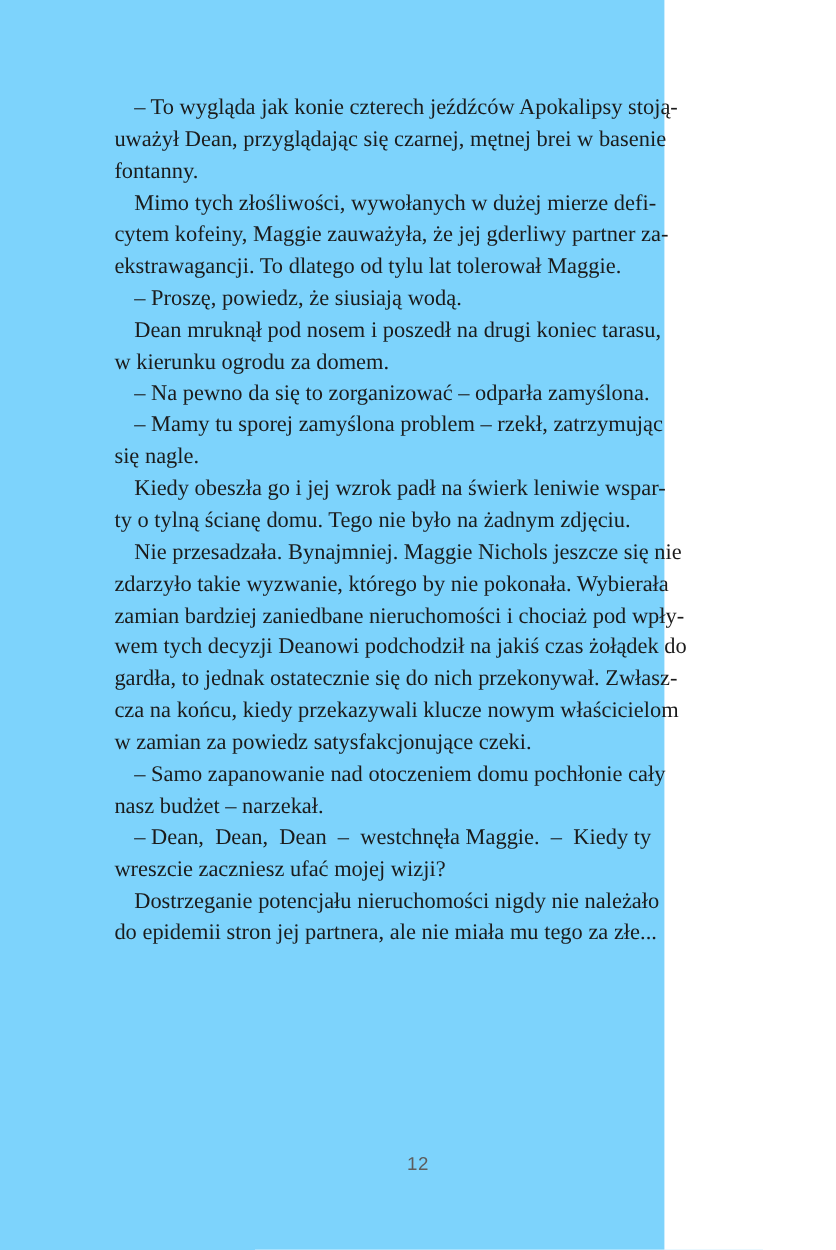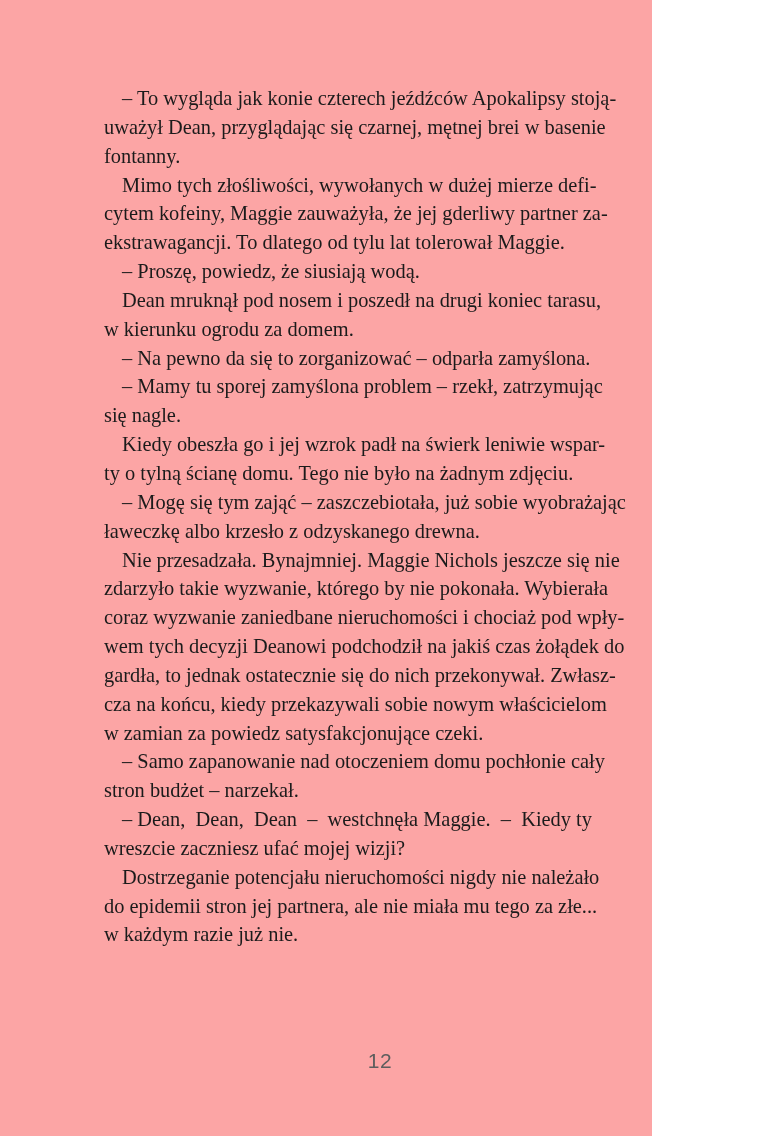--- a/index.html
+++ b/index.html
@@ -13,23 +13,23 @@
     position: relative;
     font-family: "Liberation Serif", "DejaVu Serif", serif;
     color: #1b1b1b;
     overflow: hidden;
   }
 
   #page {
     position: absolute;
     left: 0;
     top: 0;
-    width: 652px;
+    width: 604px;
     height: 1136px;
-    background: #fca5a5;
+    background: #7dd3fc;
   }
 
   #text-block {
     position: absolute;
     left: 104px;
     top: 84px;
     width: 551px;
   }
 
   .para {
@@ -62,21 +62,21 @@
     padding-left: 18px;
   }
 
   #page-number {
     position: absolute;
     left: 0;
     top: 1049px;
     width: 760px;
     text-align: center;
     font-family: "Liberation Sans", "DejaVu Sans", sans-serif;
-    font-size: 21px;
+    font-size: 17px;
     color: #5d5d5d;
     letter-spacing: 0.5px;
   }
 </style>
 </head>
 <body>
 
 <div id="page">
 
   <div id="text-block">
@@ -123,70 +123,63 @@
       <span class="line">się nagle.</span>
     </div>
 
     <div class="para">
       <span class="line j">
           <span class="indent">Kiedy obeszła go i jej wzrok padł na świerk leniwie wspar-</span>
         </span>
       <span class="line">ty o tylną ścianę domu. Tego nie było na żadnym zdjęciu.</span>
     </div>
 
-    <div class="para">
-      <span class="line j">
-          <span class="indent">– Mogę się tym zająć – zaszczebiotała, już sobie wyobrażając</span>
-        </span>
-      <span class="line">ławeczkę albo krzesło z odzyskanego drewna.</span>
-    </div>
 
     <div class="para">
       <span class="line j">
           <span class="indent">Nie przesadzała. Bynajmniej. Maggie Nichols jeszcze się nie</span>
         </span>
       <span class="line j">
           <span>zdarzyło takie wyzwanie, którego by nie pokonała. Wybierała</span>
         </span>
       <span class="line j">
-          <span>coraz wyzwanie zaniedbane nieruchomości i chociaż pod wpły-</span>
+          <span>zamian bardziej zaniedbane nieruchomości i chociaż pod wpły-</span>
         </span>
       <span class="line j">
           <span>wem tych decyzji Deanowi podchodził na jakiś czas żołądek do</span>
         </span>
       <span class="line j">
           <span>gardła, to jednak ostatecznie się do nich przekonywał. Zwłasz-</span>
         </span>
       <span class="line j">
-          <span>cza na końcu, kiedy przekazywali sobie nowym właścicielom</span>
+          <span>cza na końcu, kiedy przekazywali klucze nowym właścicielom</span>
         </span>
       <span class="line">w zamian za powiedz satysfakcjonujące czeki.</span>
     </div>
 
     <div class="para">
       <span class="line j">
           <span class="indent">– Samo zapanowanie nad otoczeniem domu pochłonie cały</span>
         </span>
-      <span class="line">stron budżet – narzekał.</span>
+      <span class="line">nasz budżet – narzekał.</span>
     </div>
 
     <div class="para">
       <span class="line j">
           <span class="indent">– Dean,  Dean,  Dean  –  westchnęła Maggie.  –  Kiedy ty</span>
         </span>
       <span class="line">wreszcie zaczniesz ufać mojej wizji?</span>
     </div>
 
     <div class="para">
       <span class="line j">
           <span class="indent">Dostrzeganie potencjału nieruchomości nigdy nie należało</span>
         </span>
       <span class="line j">
           <span>do epidemii stron jej partnera, ale nie miała mu tego za złe...</span>
         </span>
-      <span class="line">w każdym razie już nie.</span>
     </div>
 
   </div>
 
   <div id="page-number">12</div>
 
 </div>
 
 </body></html>

